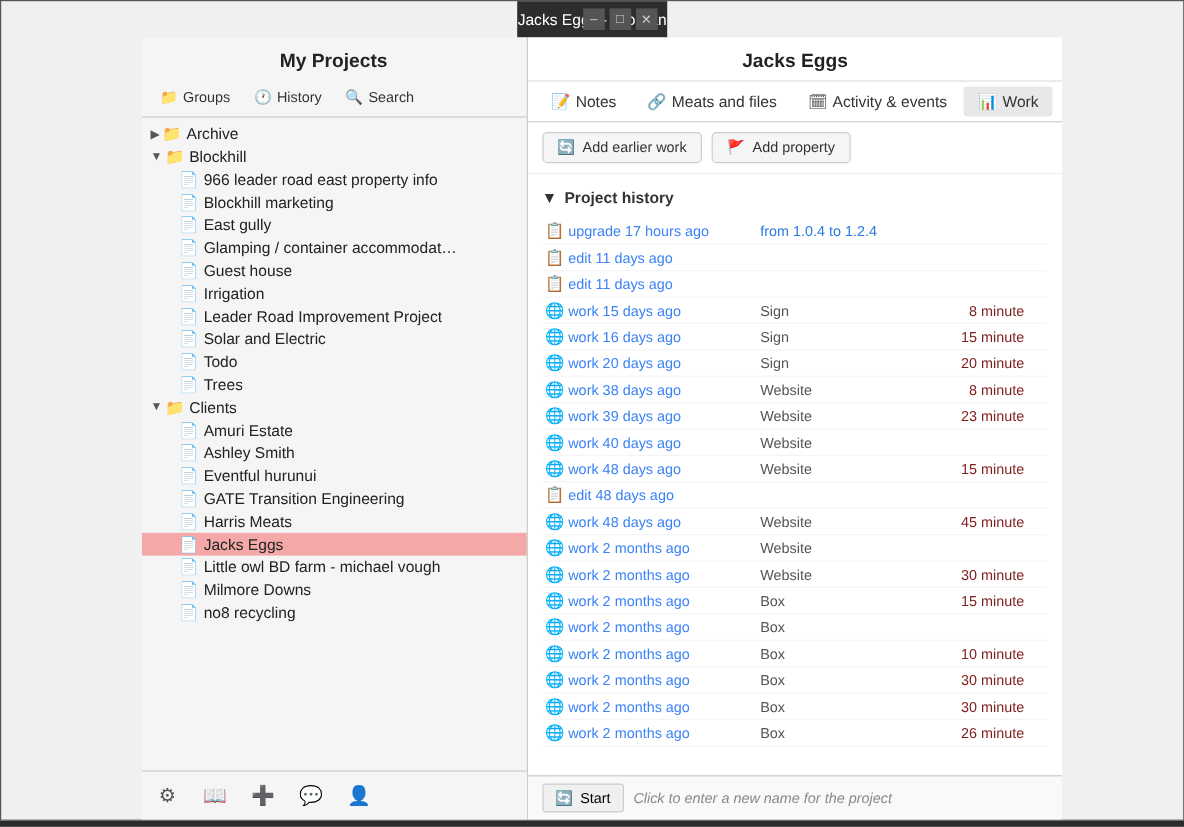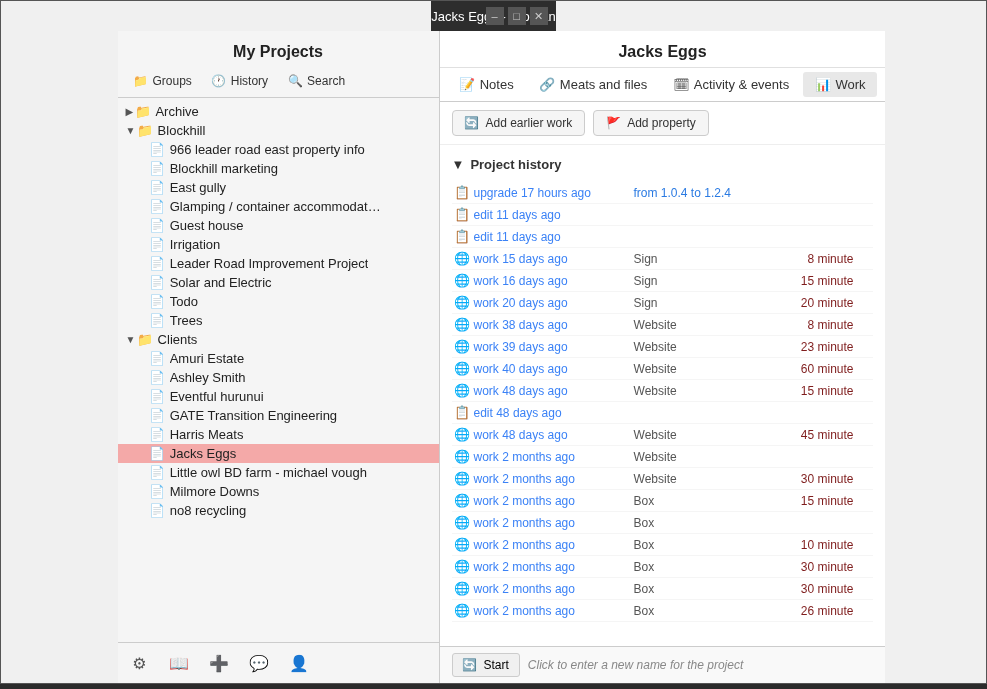--- a/index.html
+++ b/index.html
@@ -527,21 +527,20 @@
       <div class="history-action">work 39 days ago</div>
       <span class="history-detail">Website</span>
       <div class="history-minutes">23 minute</div>
     </div>
             <div class="history-row">
       <div class="history-icon">
                 <span style="font-size:13px;">🌐</span>
               </div>
       <div class="history-action">work 40 days ago</div>
       <span class="history-detail">Website</span>
-      <div class="history-minutes">60 minute</div>
     </div>
             <div class="history-row">
       <div class="history-icon">
                 <span style="font-size:13px;">🌐</span>
               </div>
       <div class="history-action">work 48 days ago</div>
       <span class="history-detail">Website</span>
       <div class="history-minutes">15 minute</div>
     </div>
             <div class="history-row">

